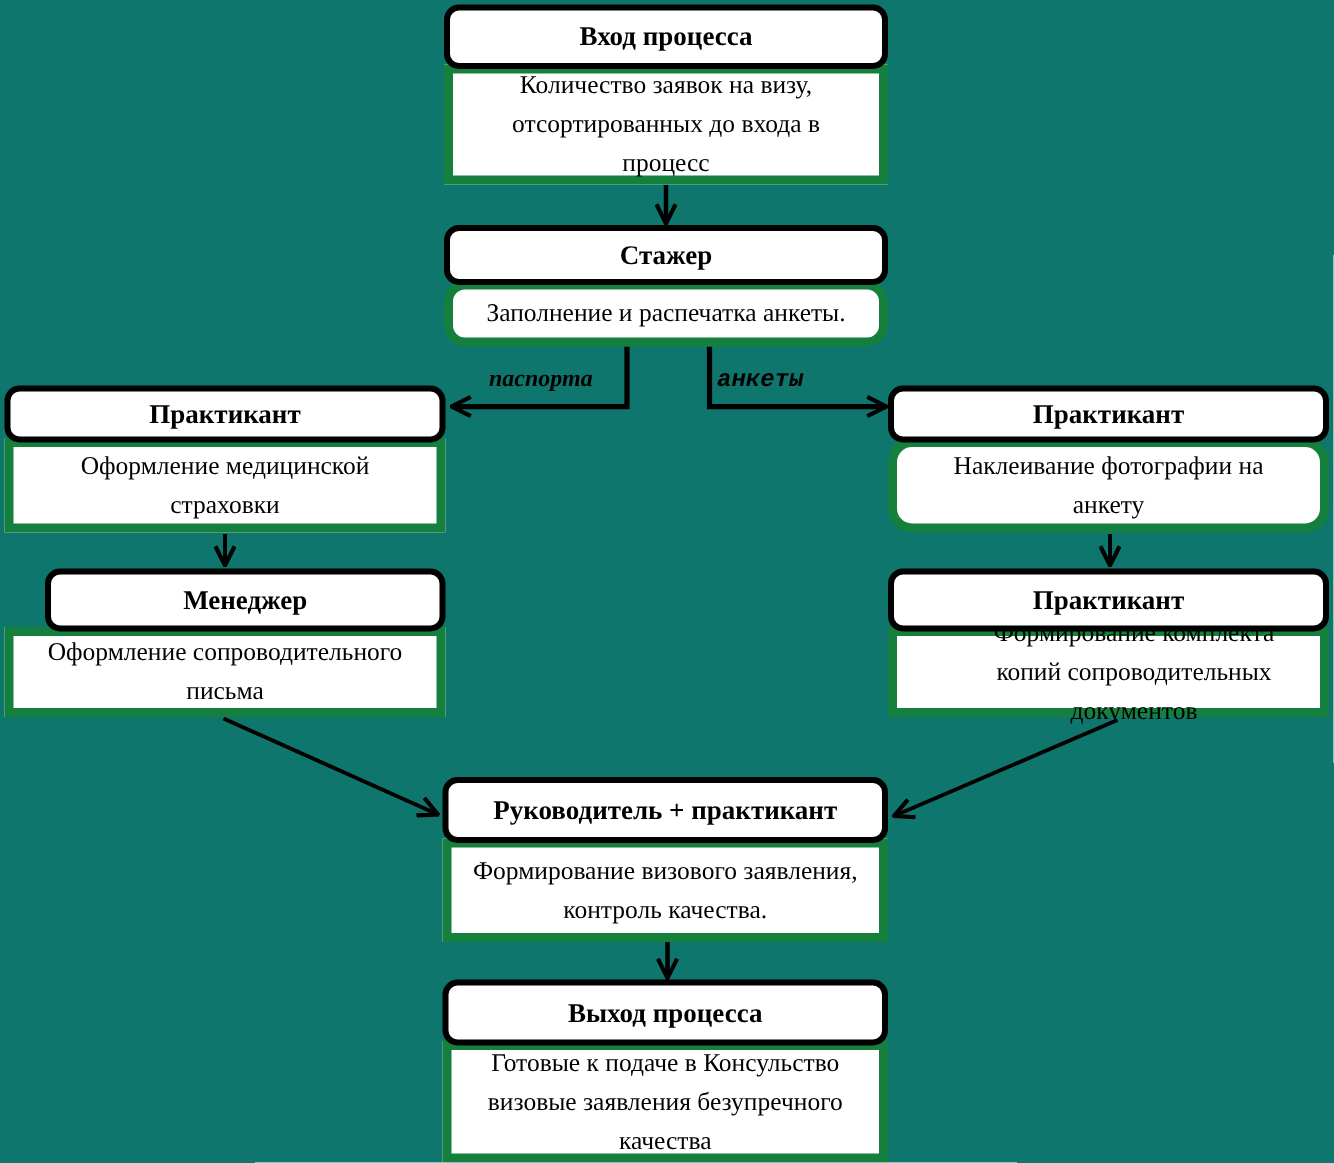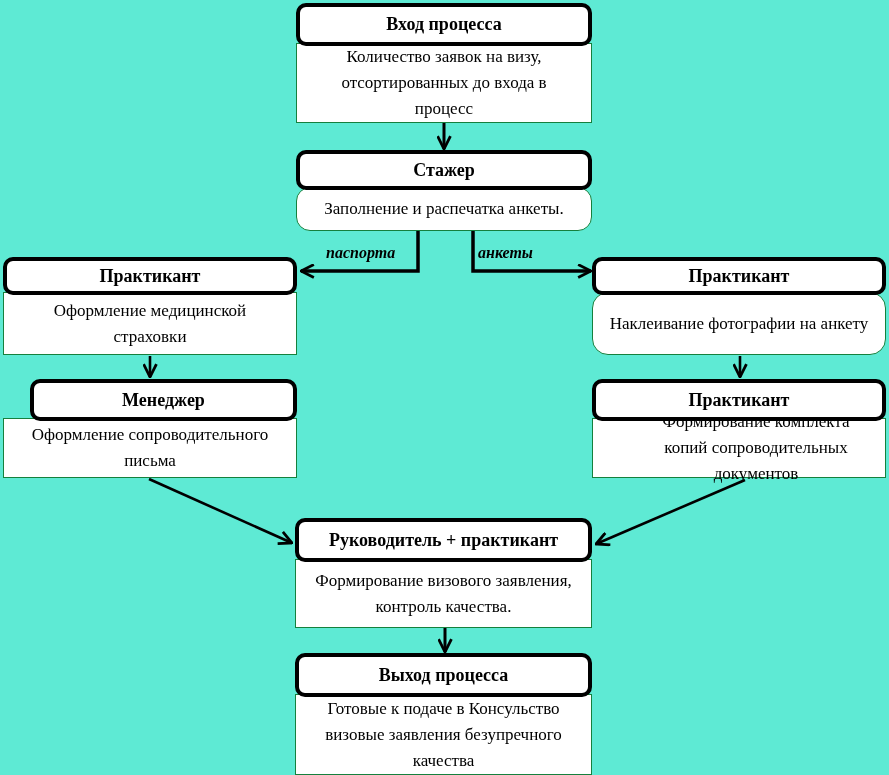--- a/index.html
+++ b/index.html
@@ -5,21 +5,21 @@
   html, body {
     margin: 0;
     padding: 0;
     background: #ffffff;
     font-family: "Liberation Serif", "DejaVu Serif", serif;
   }
   .canvas {
     position: relative;
     width: 889px;
     height: 775px;
-    background: #5eead4;
+    background: #0f766e;
     overflow: hidden;
   }
   .connectors {
     position: absolute;
     left: 0; top: 0;
     width: 889px; height: 775px;
     z-index: 1;
   }
   .node {
     position: absolute;
@@ -35,21 +35,21 @@
     color: #000000;
     display: flex;
     align-items: center;
     justify-content: center;
     text-align: center;
     position: relative;
     z-index: 2;
   }
   .node-body {
     box-sizing: border-box;
-    border: 1px solid #15803d;
+    border: 6px solid #15803d;
     background: #ffffff;
     font-size: 17px;
     color: #000000;
     line-height: 26px;
     display: flex;
     align-items: center;
     justify-content: center;
     text-align: center;
     position: relative;
     margin-top: -3px;
@@ -93,21 +93,21 @@
 
   .n-head { left: 295px; top: 518px; width: 297px; }
   .n-head .node-header { height: 44px; }
   .n-head .node-body   { height: 69px; }
 
   .n-output { left: 295px; top: 653px; width: 297px; }
   .n-output .node-header { height: 44px; }
   .n-output .node-body   { height: 81px; }
 
   .lbl-passports { left: 326px; top: 244px; }
-  .lbl-forms     { left: 478px; top: 244px; }
+  .lbl-forms     { left: 478px; top: 244px; font-family: Liberation Mono, monospace; }
 </style>
 </head>
 <body>
 
 <div class="canvas">
 
   <svg class="connectors" viewBox="0 0 889 775" xmlns="http://www.w3.org/2000/svg">
     <defs>
       <marker id="arr" viewBox="0 0 14 14" refX="13" refY="7" markerWidth="15" markerHeight="15" markerUnits="userSpaceOnUse" orient="auto">
         <path d="M1,1 L13,7 L1,13" fill="none" stroke="#000000" stroke-width="2.6"></path>

